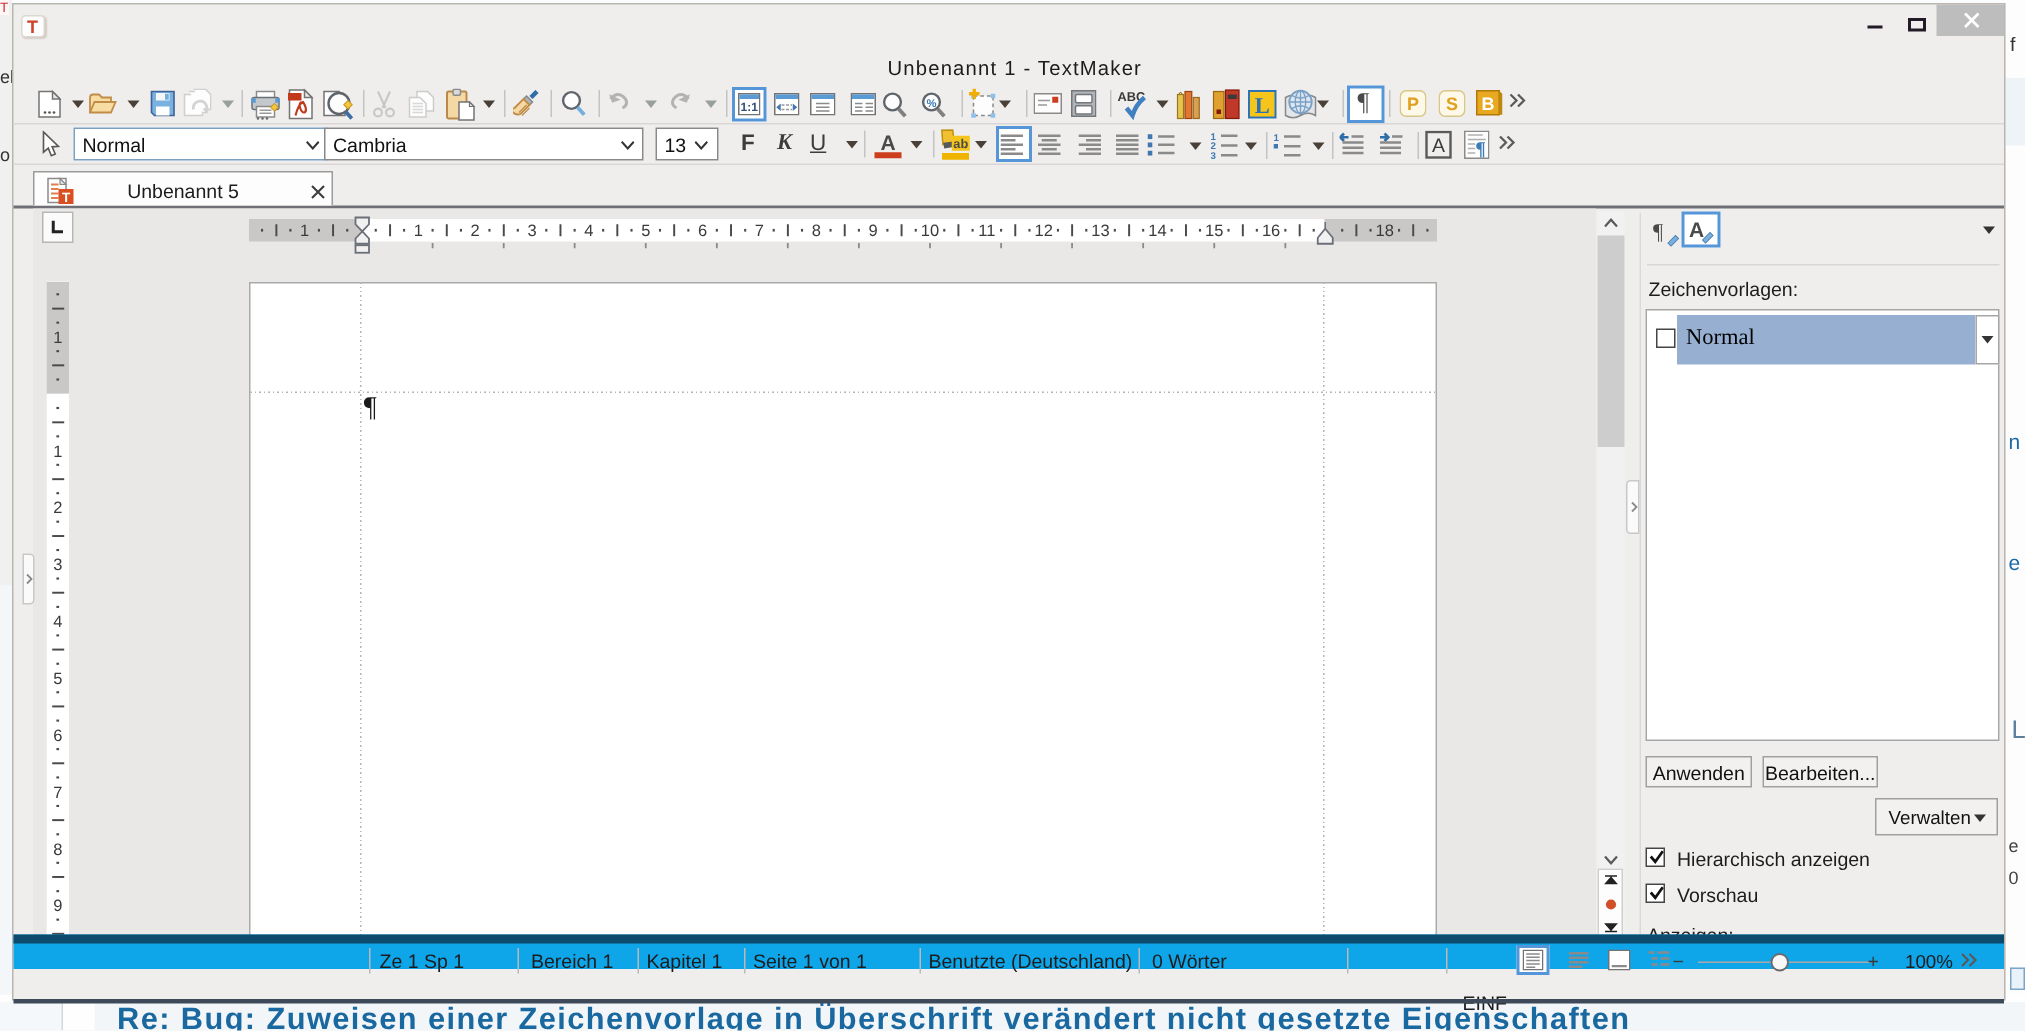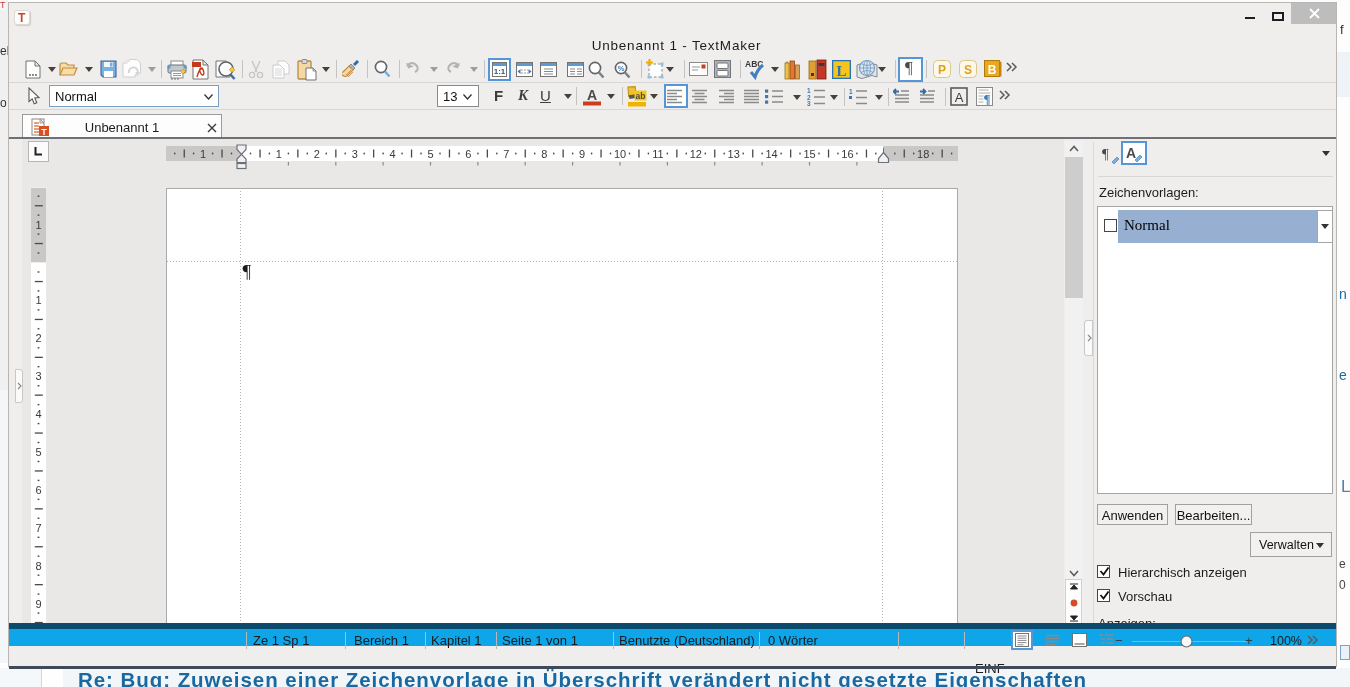--- a/index.html
+++ b/index.html
@@ -255,20 +255,26 @@
         <path d="M1 1 l4 4 l-4 4 M6 1 l4 4 l-4 4" fill="none" stroke="#5a5a5a" stroke-width="1.5"></path>
       </svg>
   </div>
 
   <div id="tb2" class="abs" style="left:0;top:80px;width:100%;height:27px;border-bottom:1px solid #d9d7d5;">
     <svg class="abs" style="left:15px;top:4px" width="16" height="19">
         <path d="M5 1 L5 14.5 L8.2 11.8 L10.2 16.8 L12.8 15.7 L10.8 10.9 L15 10.6 Z" fill="#fdfdfd" stroke="#5a5a5a" stroke-width="1.1"></path>
       </svg>
     <div class="combo" style="left:40px;top:2px;width:170px;border-color:#7aa0c4;">
         <span class="t">Normal</span>
+        <svg class="abs" style="right:5px;top:8px" width="9" height="6">
+          <path d="M0.5 0.5 L4.5 5 L8.5 0.5" fill="none" stroke="#333" stroke-width="1.3"></path>
+        </svg>
+      </div>
+    <div class="combo" style="left:207px;top:2px;width:213px;">
+        <span class="t">Cambria</span>
         <svg class="abs" style="right:5px;top:8px" width="9" height="6">
           <path d="M0.5 0.5 L4.5 5 L8.5 0.5" fill="none" stroke="#333" stroke-width="1.3"></path>
         </svg>
       </div>
     <div class="combo" style="left:428px;top:2px;width:42px;">
         <span class="t">13</span>
         <svg class="abs" style="right:6px;top:8px" width="9" height="6">
           <path d="M0.5 0.5 L4.5 5 L8.5 0.5" fill="none" stroke="#333" stroke-width="1.3"></path>
         </svg>
       </div>
@@ -360,21 +366,21 @@
     <div class="abs" style="left:13px;top:4px;width:200px;height:23px;background:#fdfdfd;border:1px solid #9b9b9b;border-bottom:none;">
       <svg class="abs" style="left:8px;top:3px;" width="19" height="19" viewBox="0 0 19 19">
         <rect x="1" y="1" width="12" height="16" fill="#fff" stroke="#8a8a8a"></rect>
         <path d="M9 1 L13 5 L9 5 Z" fill="#ddd" stroke="#8a8a8a" stroke-width="0.8"></path>
         <g stroke="#e08050" stroke-width="1.3">
             <path d="M3 5h5 M3 8h5 M3 11h5 M3 14h5"></path>
           </g>
         <rect x="8" y="8" width="10" height="10" fill="#d94f22"></rect>
         <text x="13" y="16.5" font-size="9" font-weight="bold" fill="#fff" text-anchor="middle">T</text>
       </svg>
-      <div class="abs" style="left:0;top:5px;width:100%;text-align:center;font-size:13px;color:#1c1c1c;">Unbenannt 1</div>
+      <div class="abs" style="left:0;top:5px;width:100%;text-align:center;font-size:13px;color:#1c1c1c;">Unbenannt 5</div>
       <svg class="abs" style="left:184px;top:8px;" width="10" height="10">
           <path d="M1 1 L9 9 M9 1 L1 9" stroke="#3c3c3c" stroke-width="1.4"></path>
         </svg>
     </div>
   </div>
 
   <div class="abs" style="left:13px;top:136px;width:1042px;height:487px;background:#e9e8e6;"></div>
 
   <div class="abs" style="left:19px;top:138px;width:21px;height:21px;background:#fbfbfb;border:1px solid #b5b5b5;"></div>
   <svg class="abs" style="left:25px;top:144px;" width="9" height="9">

